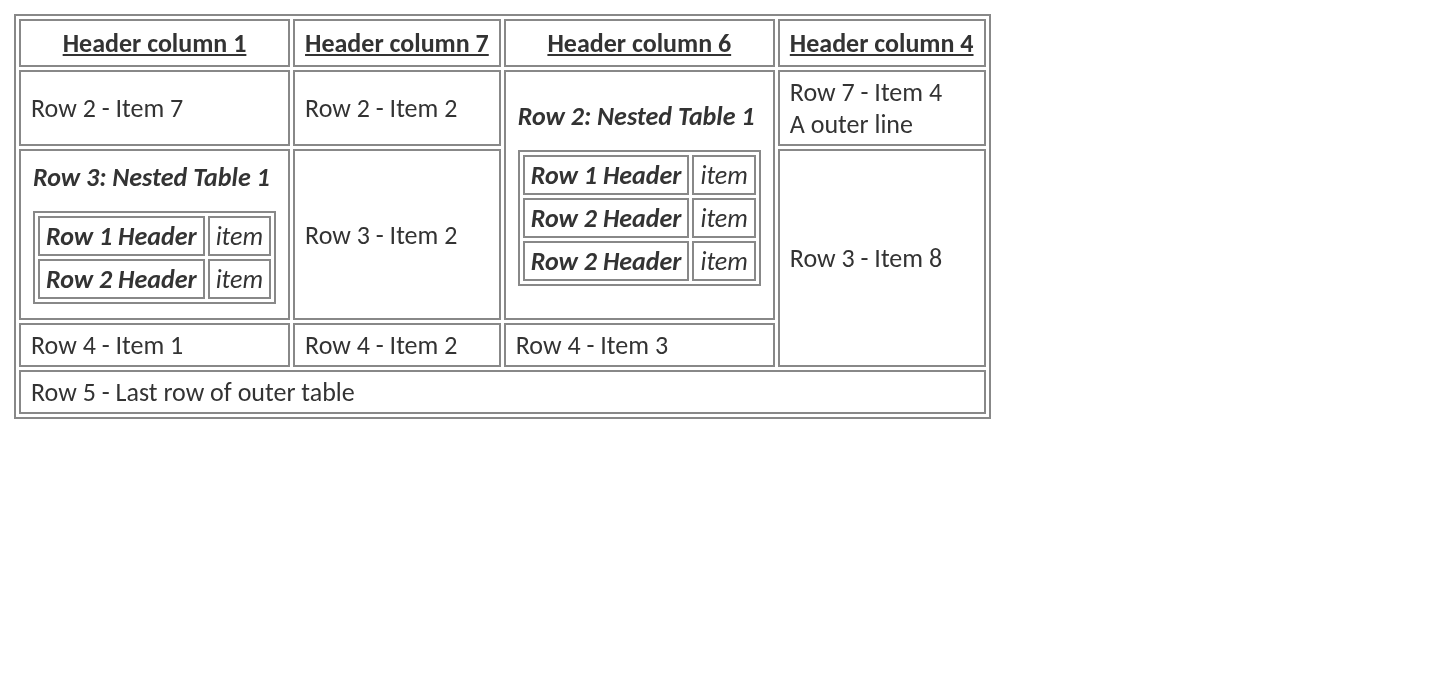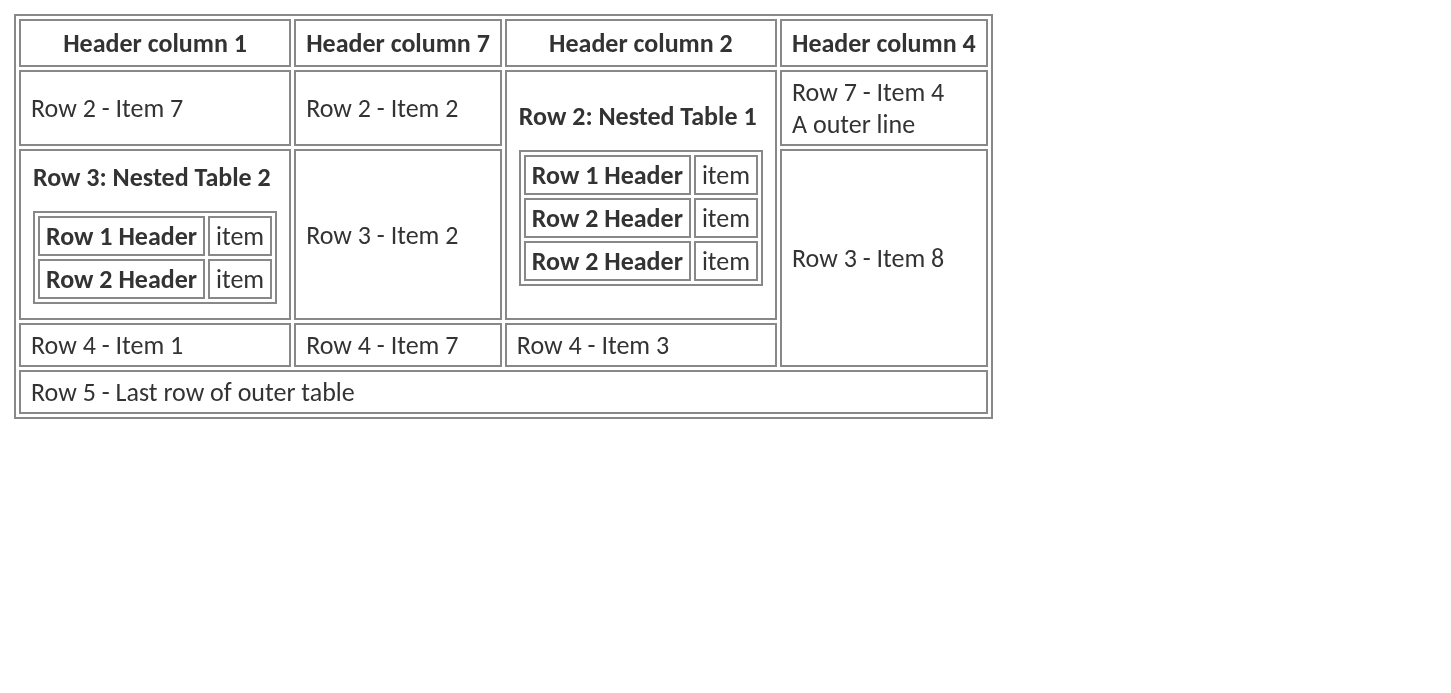--- a/index.html
+++ b/index.html
@@ -21,47 +21,49 @@
     vertical-align: middle;
     font-weight: normal;
   }
   th {
     font-weight: bold;
     text-align: center;
   }
   .outer > tbody > tr > th {
     padding-top: 6px;
     padding-bottom: 6px;
+    text-decoration: underline;
   }
   .nested {
     margin-top: 3px;
   }
   .nested th, .nested td {
     padding: 2px 6px;
   }
   .nested th {
     text-align: left;
   }
   .nested-title {
     font-weight: bold;
     margin-bottom: 18px;
   }
   .cell-nested {
     padding: 10px 12px 14px 12px !important;
+    font-style: italic;
   }
 </style>
 </head>
 <body>
 
 <table class="outer">
   <tbody>
     <tr>
       <th>Header column 1</th>
       <th>Header column 7</th>
-      <th>Header column 2</th>
+      <th>Header column 6</th>
       <th>Header column 4</th>
     </tr>
 
     <tr>
       <td>Row 2 - Item 7</td>
       <td>Row 2 - Item 2</td>
       <td rowspan="2" class="cell-nested">
         <div class="nested-title">Row 2: Nested Table 1</div>
         <table class="nested">
           <tbody>
@@ -81,41 +83,41 @@
         </table>
       </td>
       <td>
         <div>Row 7 - Item 4</div>
         <div>A outer line</div>
       </td>
     </tr>
 
     <tr>
       <td class="cell-nested">
-        <div class="nested-title">Row 3: Nested Table 2</div>
+        <div class="nested-title">Row 3: Nested Table 1</div>
         <table class="nested">
           <tbody>
             <tr>
               <th>Row 1 Header</th>
               <td>item</td>
             </tr>
             <tr>
               <th>Row 2 Header</th>
               <td>item</td>
             </tr>
           </tbody>
         </table>
       </td>
       <td>Row 3 - Item 2</td>
       <td rowspan="2">Row 3 - Item 8</td>
     </tr>
 
     <tr>
       <td>Row 4 - Item 1</td>
-      <td>Row 4 - Item 7</td>
+      <td>Row 4 - Item 2</td>
       <td>Row 4 - Item 3</td>
     </tr>
 
     <tr>
       <td colspan="4">Row 5 - Last row of outer table</td>
     </tr>
   </tbody>
 </table>
 
 </body></html>

